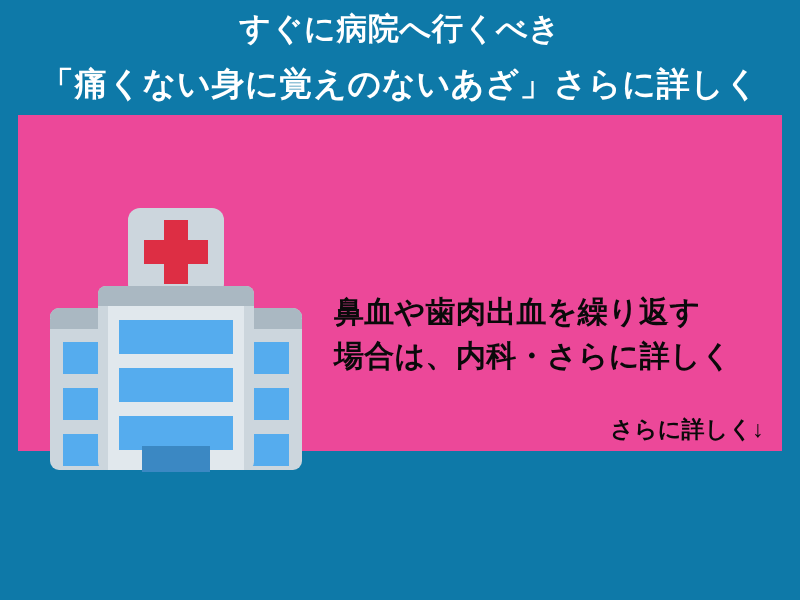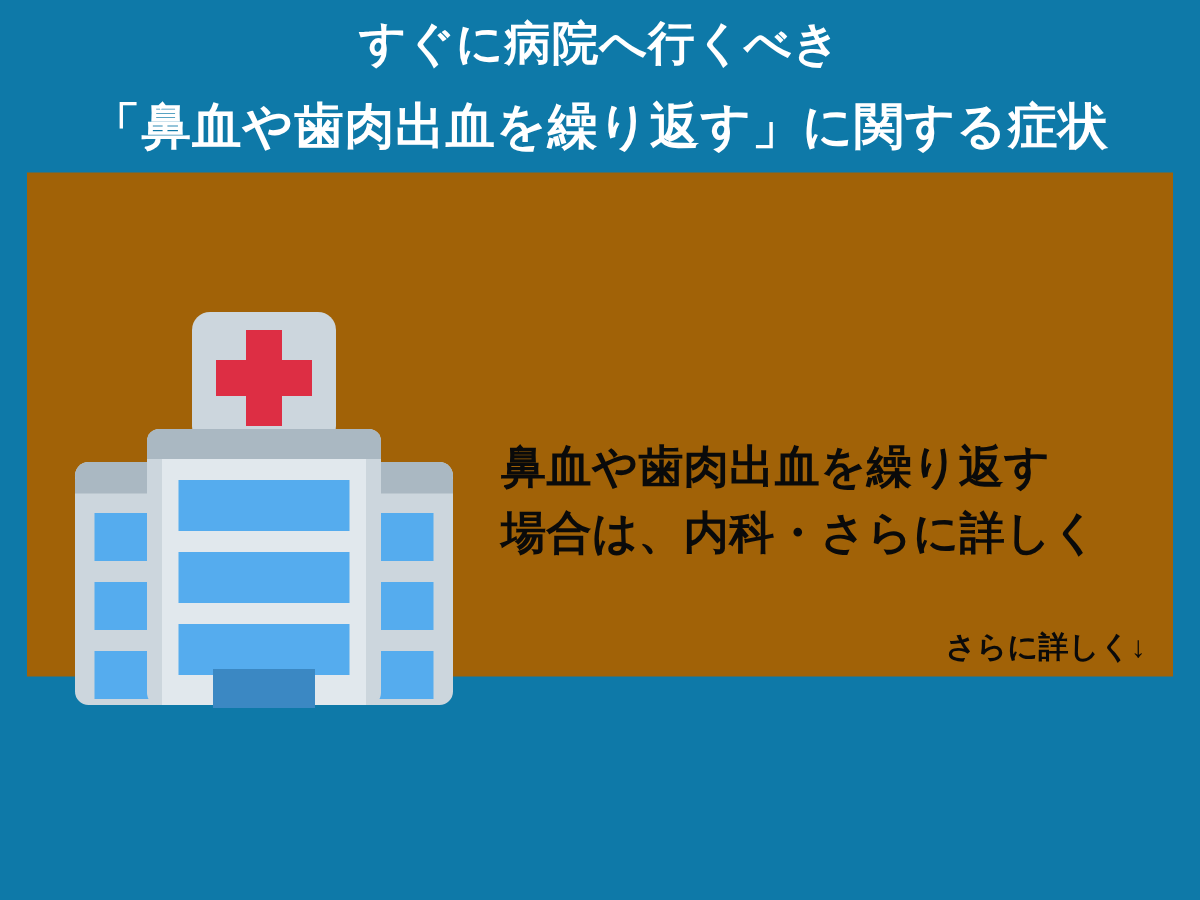--- a/index.html
+++ b/index.html
@@ -43,21 +43,21 @@
   .title-line-1 { font-size: 31px; }
   .title-line-2 { font-size: 33px; }
 
   
   .content-panel {
     position: absolute;
     left: 18px;
     top: 115px;
     width: 764px;
     height: 336px;
-    background: #a16207;
+    background: #ec4899;
   }
 
   
   .hospital-figure {
     position: absolute;
     left: 18px;
     top: 75px;
     width: 280px;
     height: 290px;
   }
@@ -82,34 +82,34 @@
     letter-spacing: 0.01em;
     white-space: nowrap;
   }
 
   
   .more-link {
     position: absolute;
     right: 18px;
     bottom: 6px;
     color: #0a0a0a;
-    font-size: 20px;
+    font-size: 23px;
     font-weight: 700;
     letter-spacing: 0.01em;
     white-space: nowrap;
   }
 </style>
 </head>
 <body>
 
 <div class="slide">
 
   <div class="title-band">
     <div class="title-line title-line-1">すぐに病院へ行くべき</div>
-    <div class="title-line title-line-2">「鼻血や歯肉出血を繰り返す」に関する症状</div>
+    <div class="title-line title-line-2">「痛くない身に覚えのないあざ」さらに詳しく</div>
   </div>
 
   <div class="content-panel">
 
     <div class="hospital-figure">
       <svg class="hospital-svg" viewBox="0 0 280 290" xmlns="http://www.w3.org/2000/svg">
 
         <rect x="92" y="18" width="96" height="88" rx="12" ry="12" fill="#ccd6dd"></rect>
         <g fill="#dd2e44">
           <rect x="128" y="30" width="24" height="64"></rect>

